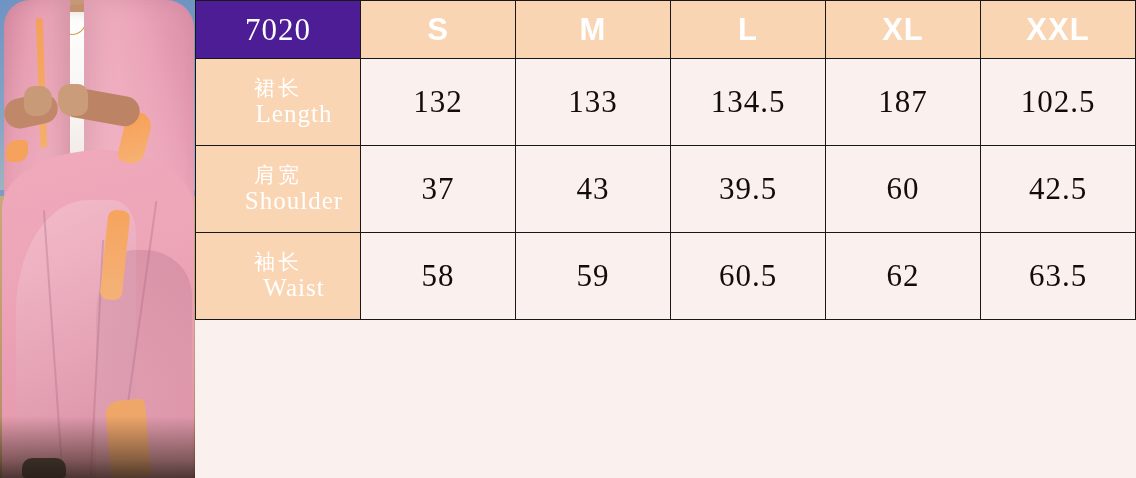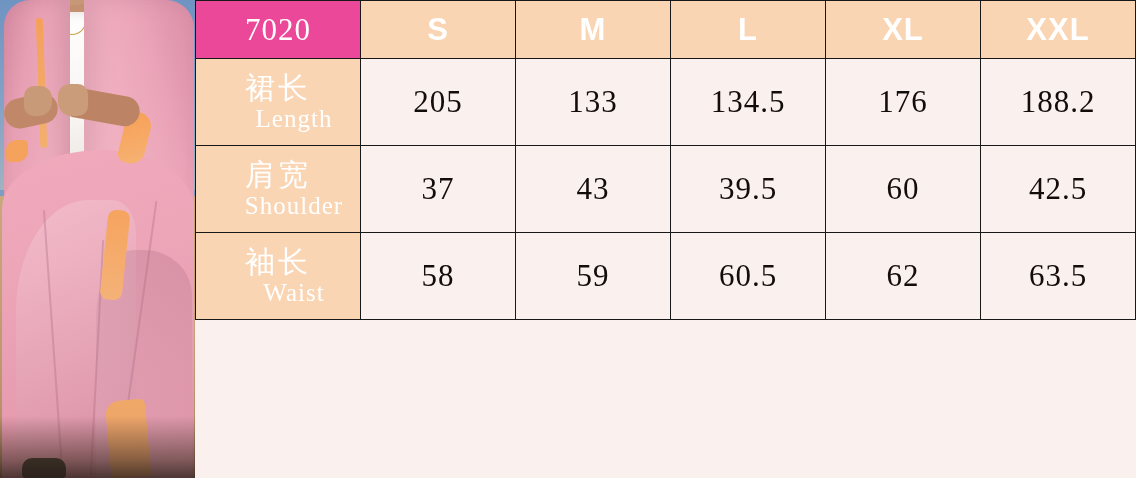--- a/index.html
+++ b/index.html
@@ -250,31 +250,31 @@
 
   td.label-cell {
     background: #fad5b4;
     color: #ffffff;
     font-family: "Liberation Serif", serif;
     line-height: 1.08;
     padding: 2px 0;
   }
   td.label-cell .cn {
     display: block;
-    font-size: 30px;
+    font-size: 21px;
     letter-spacing: 3px;
   }
   td.label-cell .en {
     display: block;
     font-size: 25px;
     letter-spacing: 1px;
     padding-left: 32px;
   }
   td.code-cell {
-    background: #ec4899;
+    background: #4c1d95;
     color: #ffffff;
     font-family: "Liberation Serif", serif;
     font-size: 31px;
     letter-spacing: 1px;
   }
   td.size-head {
     background: #fad5b4;
     color: #ffffff;
     font-family: "Liberation Sans", sans-serif;
     font-weight: bold;
@@ -347,25 +347,25 @@
           <td class="size-head">L</td>
           <td class="size-head">XL</td>
           <td class="size-head">XXL</td>
         </tr>
 
         <tr class="data-row">
           <td class="label-cell">
             <span class="cn">裙长</span>
             <span class="en">Length</span>
           </td>
-          <td class="value-cell">205</td>
+          <td class="value-cell">132</td>
           <td class="value-cell">133</td>
           <td class="value-cell">134.5</td>
-          <td class="value-cell">176</td>
-          <td class="value-cell">188.2</td>
+          <td class="value-cell">187</td>
+          <td class="value-cell">102.5</td>
         </tr>
 
         <tr class="data-row">
           <td class="label-cell">
             <span class="cn">肩宽</span>
             <span class="en">Shoulder</span>
           </td>
           <td class="value-cell">37</td>
           <td class="value-cell">43</td>
           <td class="value-cell">39.5</td>

